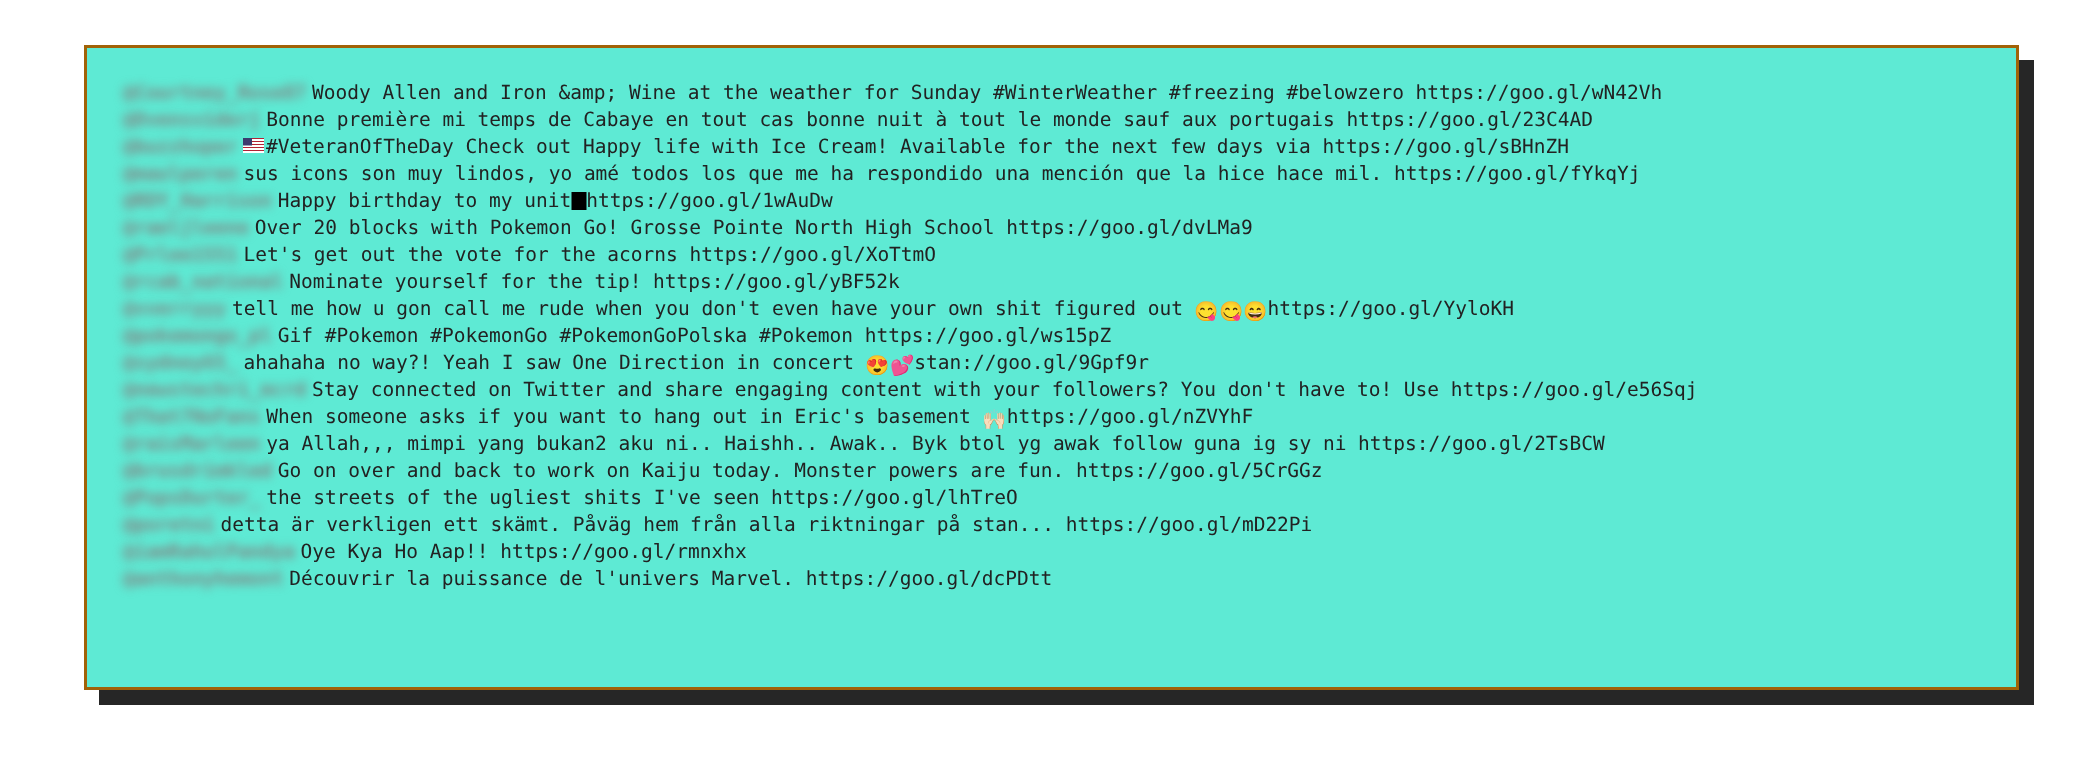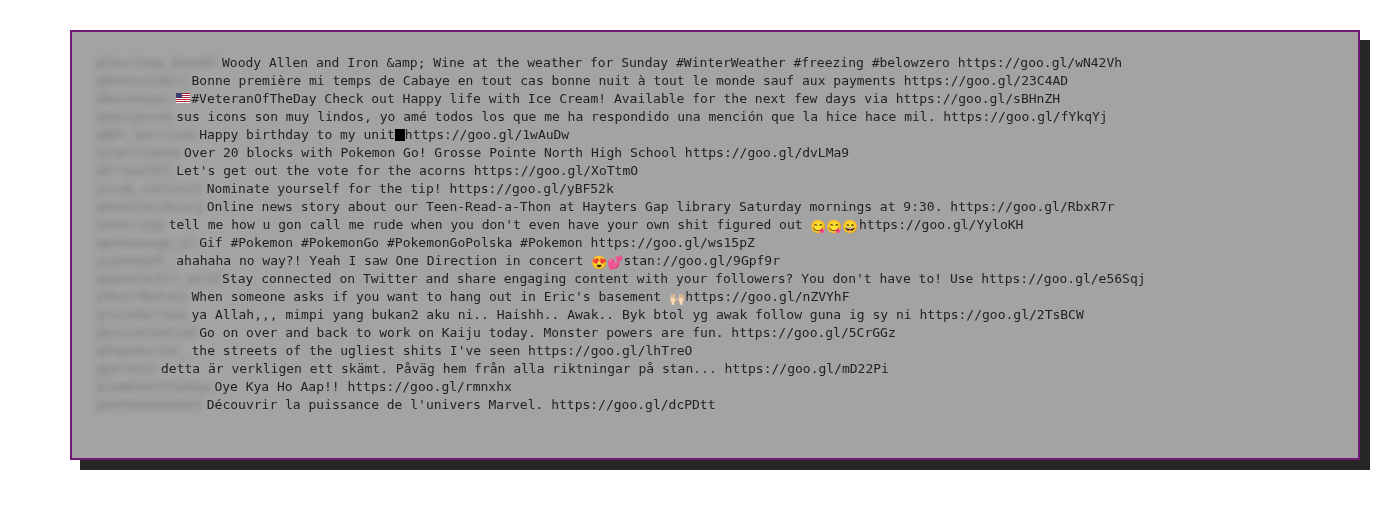--- a/index.html
+++ b/index.html
@@ -13,24 +13,23 @@
     font-size: 13px;
     line-height: 18px;
     color: #222;
   }
   .frame {
     position: absolute;
     left: 56px;
     top: 30px;
     width: 1286px;
     height: 426px;
-    background: #a3a3a3;
-    border: 2px solid #701a75;
+    background: #5eead4;
+    border: 2px solid #a16207;
     box-shadow: 10px 10px 0 0 rgba(0,0,0,0.85);
-    margin-left: 14px;
   }
   .content {
     padding: 22px 24px 12px 24px;
     white-space: nowrap;
   }
   .row {
     display: block;
     height: 18px;
   }
   .handle {
@@ -75,28 +74,27 @@
     background:#000;
     vertical-align:-2px;
   }
 </style>
 </head>
 <body>
 
 <div class="frame">
   <div class="content" id="rows-container">
       <div class="row"><span class="handle">@Courtney_Rose87</span><span class="tweet">Woody Allen and Iron &amp;amp; Wine at the weather for Sunday #WinterWeather #freezing #belowzero https://goo.gl/wN42Vh</span></div>
-      <div class="row"><span class="handle">@Dvensviderj</span><span class="tweet">Bonne première mi temps de Cabaye en tout cas bonne nuit à tout le monde sauf aux payments https://goo.gl/23C4AD</span></div>
+      <div class="row"><span class="handle">@Dvensviderj</span><span class="tweet">Bonne première mi temps de Cabaye en tout cas bonne nuit à tout le monde sauf aux portugais https://goo.gl/23C4AD</span></div>
       <div class="row"><span class="handle">@buzzhoper</span><span class="flag"></span><span class="tweet">#VeteranOfTheDay Check out Happy life with Ice Cream! Available for the next few days via https://goo.gl/sBHnZH</span></div>
       <div class="row"><span class="handle">@maulperen</span><span class="tweet">sus icons son muy lindos, yo amé todos los que me ha respondido una mención que la hice hace mil. https://goo.gl/fYkqYj</span></div>
       <div class="row"><span class="handle">@RDY_Harrison</span><span class="tweet">Happy birthday to my unit</span><span class="blackbox"></span><span class="tweet">https://goo.gl/1wAuDw</span></div>
       <div class="row"><span class="handle">@raeljleene</span><span class="tweet">Over 20 blocks with Pokemon Go! Grosse Pointe North High School https://goo.gl/dvLMa9</span></div>
       <div class="row"><span class="handle">@Prlee1551</span><span class="tweet">Let's get out the vote for the acorns https://goo.gl/XoTtmO</span></div>
       <div class="row"><span class="handle">@rcab_national</span><span class="tweet">Nominate yourself for the tip! https://goo.gl/yBF52k</span></div>
-      <div class="row"><span class="handle">@MashCoLibrary</span><span class="tweet">Online news story about our Teen-Read-a-Thon at Hayters Gap library Saturday mornings at 9:30. https://goo.gl/RbxR7r</span></div>
       <div class="row"><span class="handle">@vverryyy</span><span class="tweet">tell me how u gon call me rude when you don't even have your own shit figured out </span><span class="emoji">😋😋😄</span><span class="tweet">https://goo.gl/YyloKH</span></div>
       <div class="row"><span class="handle">@pokemongo_pl</span><span class="tweet">Gif #Pokemon #PokemonGo #PokemonGoPolska #Pokemon https://goo.gl/ws15pZ</span></div>
       <div class="row"><span class="handle">@sydney65_</span><span class="tweet">ahahaha no way?! Yeah I saw One Direction in concert </span><span class="emoji">😍💕</span><span class="tweet">stan://goo.gl/9Gpf9r</span></div>
       <div class="row"><span class="handle">@newstechri_mcrd</span><span class="tweet">Stay connected on Twitter and share engaging content with your followers? You don't have to! Use https://goo.gl/e56Sqj</span></div>
       <div class="row"><span class="handle">@That7NoFans</span><span class="tweet">When someone asks if you want to hang out in Eric's basement </span><span class="emoji">🙌🏻</span><span class="tweet">https://goo.gl/nZVYhF</span></div>
       <div class="row"><span class="handle">@raisMarleen</span><span class="tweet">ya Allah,,, mimpi yang bukan2 aku ni.. Haishh.. Awak.. Byk btol yg awak follow guna ig sy ni https://goo.gl/2TsBCW</span></div>
       <div class="row"><span class="handle">@brusdrimkled</span><span class="tweet">Go on over and back to work on Kaiju today. Monster powers are fun. https://goo.gl/5CrGGz</span></div>
       <div class="row"><span class="handle">@PopsDurter_</span><span class="tweet">the streets of the ugliest shits I've seen https://goo.gl/lhTreO</span></div>
       <div class="row"><span class="handle">@poretni</span><span class="tweet">detta är verkligen ett skämt. Påväg hem från alla riktningar på stan... https://goo.gl/mD22Pi</span></div>
       <div class="row"><span class="handle">@iamRahulPandya</span><span class="tweet">Oye Kya Ho Aap!! https://goo.gl/rmnxhx</span></div>

